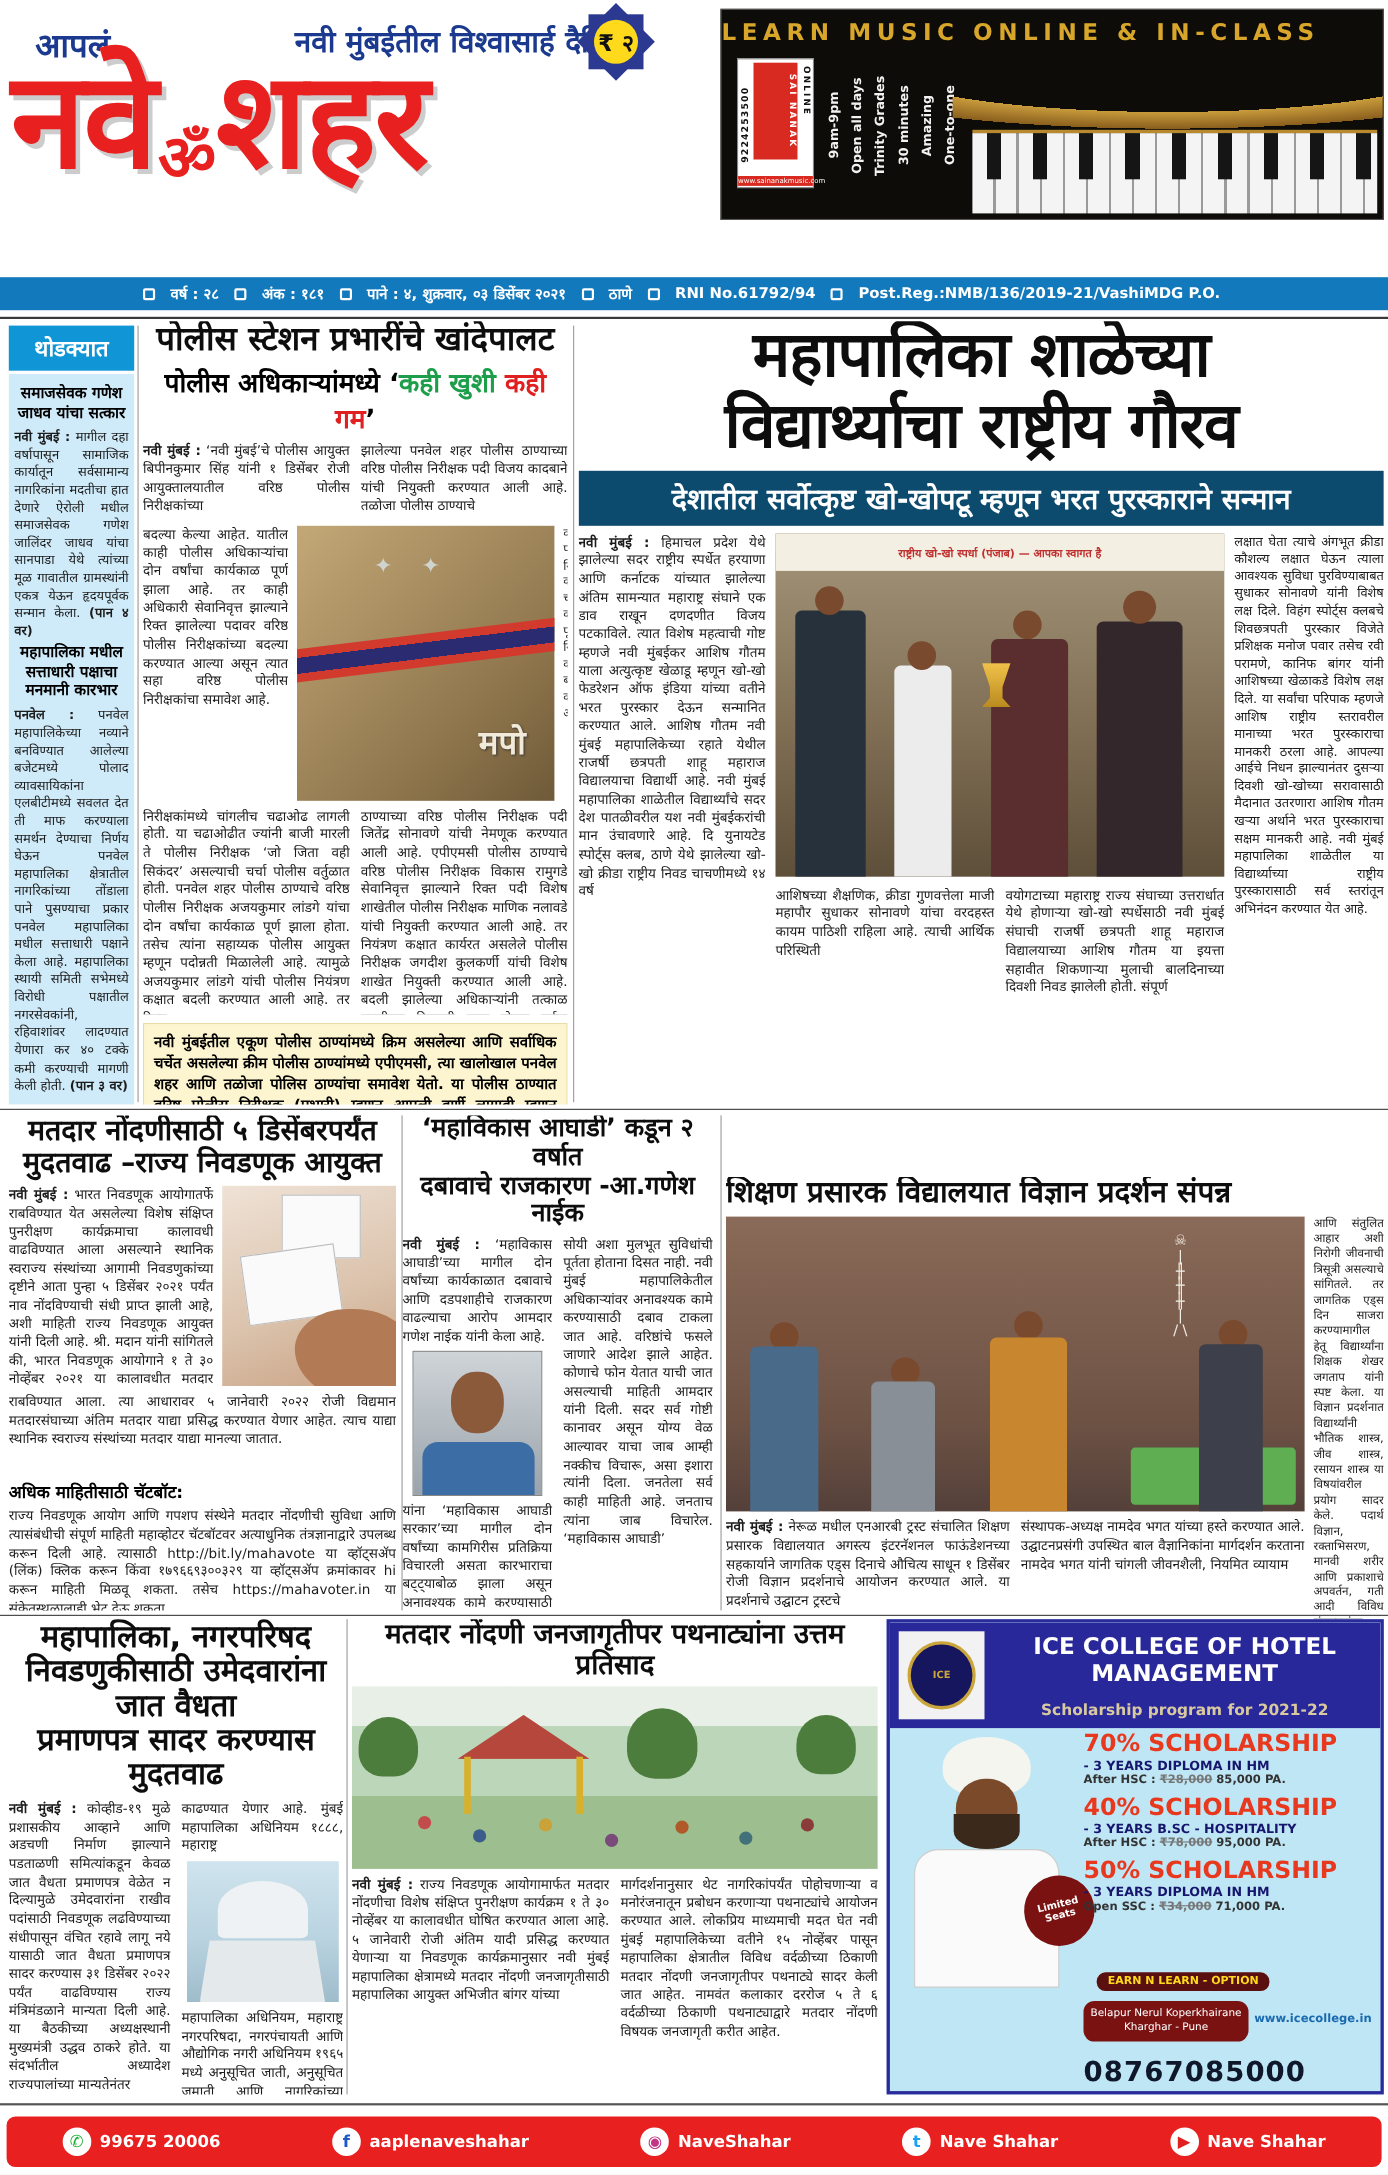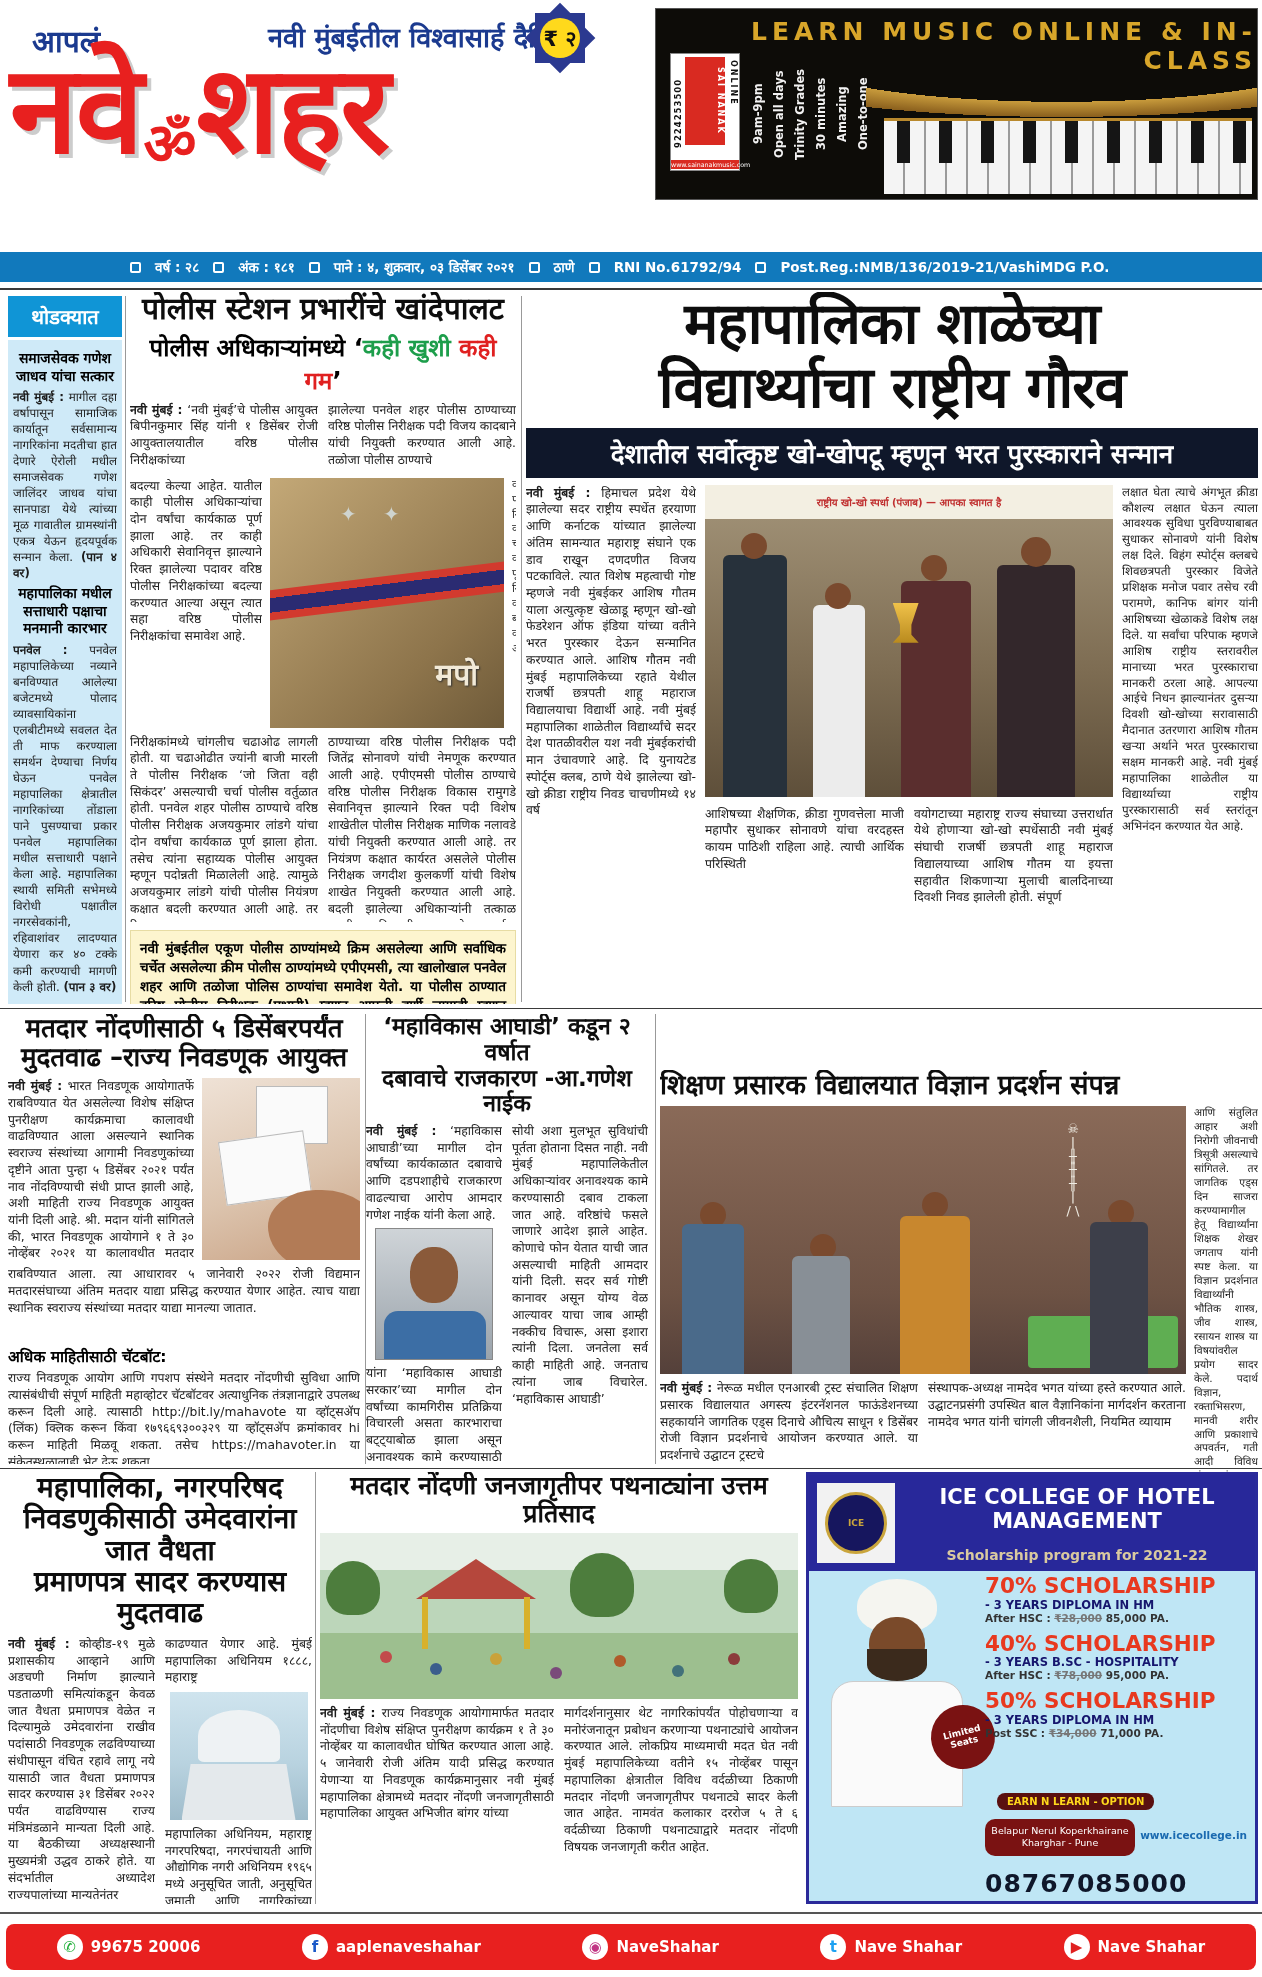--- a/index.html
+++ b/index.html
@@ -15,22 +15,22 @@
                text-shadow:4px 4px 0 #cccccc; }
   .ganesh { display:inline-block; font-size:58px; color:#e8201f; vertical-align:-12px; text-shadow:none; margin:0 2px; }
   .price-badge { position:absolute; left:528px; top:6px; width:64px; height:64px; }
   .price-badge .sq1,.price-badge .sq2 { position:absolute; left:7px; top:7px; width:50px; height:50px; background:#2b3990; }
   .price-badge .sq2 { transform:rotate(45deg); }
   .price-badge .circ { position:absolute; left:12px; top:12px; width:40px; height:40px; background:#ffd91c; border-radius:50%; }
   .price-badge .val { position:absolute; left:0; top:18px; width:64px; text-align:center; font-size:21px; font-weight:bold; color:#111; }
 
   
   .music-ad { position:absolute; left:655px; top:8px; width:603px; height:192px; background:#0d0c08; border:1px solid #555; }
-  .ma-title { position:absolute; left:0; top:8px; width:100%; text-align:right; color:#d8a62a; font-weight:bold;
-              font-size:25px; letter-spacing:5px; }
+  .ma-title { position:absolute; left:0; top:8px; width:100%; text-align:left; color:#d8a62a; font-weight:bold;
+              font-size:21px; letter-spacing:5px; }
   .ma-logo { position:absolute; left:14px; top:44px; width:70px; height:118px; background:#ffffff; border:1px solid #888; }
   .ma-logo-red { position:absolute; left:14px; top:3px; width:40px; height:88px; background:#d92a21; color:#ffffff;
                  font-size:8px; font-weight:bold; writing-mode:vertical-rl; text-align:center; letter-spacing:2px; }
   .ma-phone { position:absolute; left:2px; top:4px; height:90px; color:#111; font-size:8.5px; font-weight:bold;
               writing-mode:vertical-rl; transform:rotate(180deg); letter-spacing:1px; }
   .ma-online { position:absolute; right:1px; top:6px; color:#111; font-size:8px; font-weight:bold; writing-mode:vertical-rl; letter-spacing:2px; }
   .ma-web { position:absolute; left:0; bottom:1px; width:100%; background:#d92a21; color:#ffffff; font-size:6.3px;
             text-align:center; padding:1px 0; }
   .ma-features { position:absolute; left:95px; top:40px; height:130px; display:flex; gap:7px; }
   .ma-feat { writing-mode:vertical-rl; transform:rotate(180deg); color:#f2f2f2; font-size:11.5px; font-weight:bold; height:130px; text-align:center; }
@@ -72,21 +72,21 @@
   .pp-band { position:absolute; left:-16px; top:96px; width:300px; height:30px; transform:rotate(-7deg);
              background:linear-gradient(#d23a2e 0 26%,#2b2b72 26% 74%,#d23a2e 74% 100%); }
   .pp-badge { position:absolute; right:26px; bottom:34px; color:#f2ead8; font-weight:bold; font-size:30px; text-shadow:1px 1px 2px #333; }
   .pp-star { position:absolute; left:70px; top:24px; color:#cfd4cf; font-size:20px; letter-spacing:10px; }
   .police-box { background:#fdf5cf; border:1px solid #e7dca4; padding:8px 9px; margin-top:8px;
                 font-weight:bold; font-size:13.6px; line-height:1.4; text-align:justify; }
 
   
   .school { position:absolute; left:526px; top:292px; width:732px; height:712px; overflow:hidden; }
   .school-hl { font-size:57px; letter-spacing:-1px; }
-  .school-green { background:#0f172a; color:#ffffff; font-weight:bold; font-size:26px; text-align:center;
+  .school-green { background:#0c4a6e; color:#ffffff; font-weight:bold; font-size:26px; text-align:center;
                   padding:7px 0; margin:8px 0 7px 0; }
   .school-body { display:flex; gap:9px; height:516px; }
   .school-left { width:170px; flex:none; }
   .school-mid { flex:1; display:flex; flex-direction:column; gap:9px; }
   .school-right { width:136px; flex:none; }
   .school-photo { width:100%; height:312px; background:linear-gradient(#a4957a,#7d6c52 60%,#5e4f3a); position:relative; overflow:hidden; }
   .sp-banner { position:absolute; left:0; top:0; width:100%; height:34px; background:#f3efe2; color:#c03030;
                font-size:10px; font-weight:bold; display:flex; align-items:center; justify-content:center; }
   .sp-person { position:absolute; border-radius:6px 6px 0 0; }
   .sp-head { position:absolute; width:26px; height:26px; border-radius:50%; background:#7a4a2e; }
@@ -425,21 +425,21 @@
           <div class="sch-fee"><span>After HSC :</span> <span class="old">₹28,000</span> <span>85,000 PA.</span></div>
         </div>
         <div class="sch-item">
           <div class="sch-pct">40% SCHOLARSHIP</div>
           <div class="sch-line">- 3 YEARS B.SC - HOSPITALITY</div>
           <div class="sch-fee"><span>After HSC :</span> <span class="old">₹78,000</span> <span>95,000 PA.</span></div>
         </div>
         <div class="sch-item">
           <div class="sch-pct">50% SCHOLARSHIP</div>
           <div class="sch-line">- 3 YEARS DIPLOMA IN HM</div>
-          <div class="sch-fee"><span>Post SSC :</span> <span class="old">₹34,000</span> <span>71,000 PA.</span></div>
+          <div class="sch-fee"><span>Open SSC :</span> <span class="old">₹34,000</span> <span>71,000 PA.</span></div>
         </div>
       </div>
       <div class="ice-earn">EARN N LEARN - OPTION</div>
       <div class="ice-addr"><span>Belapur Nerul Koperkhairane</span><br><span>Kharghar - Pune</span></div>
       <div class="ice-web">www.icecollege.in</div>
       <div class="ice-phone">08767085000</div>
     </div>
   </div>
 
   <div class="rule" style="left:0;top:1912px;width:1262px;height:2px;background:#555"></div>

